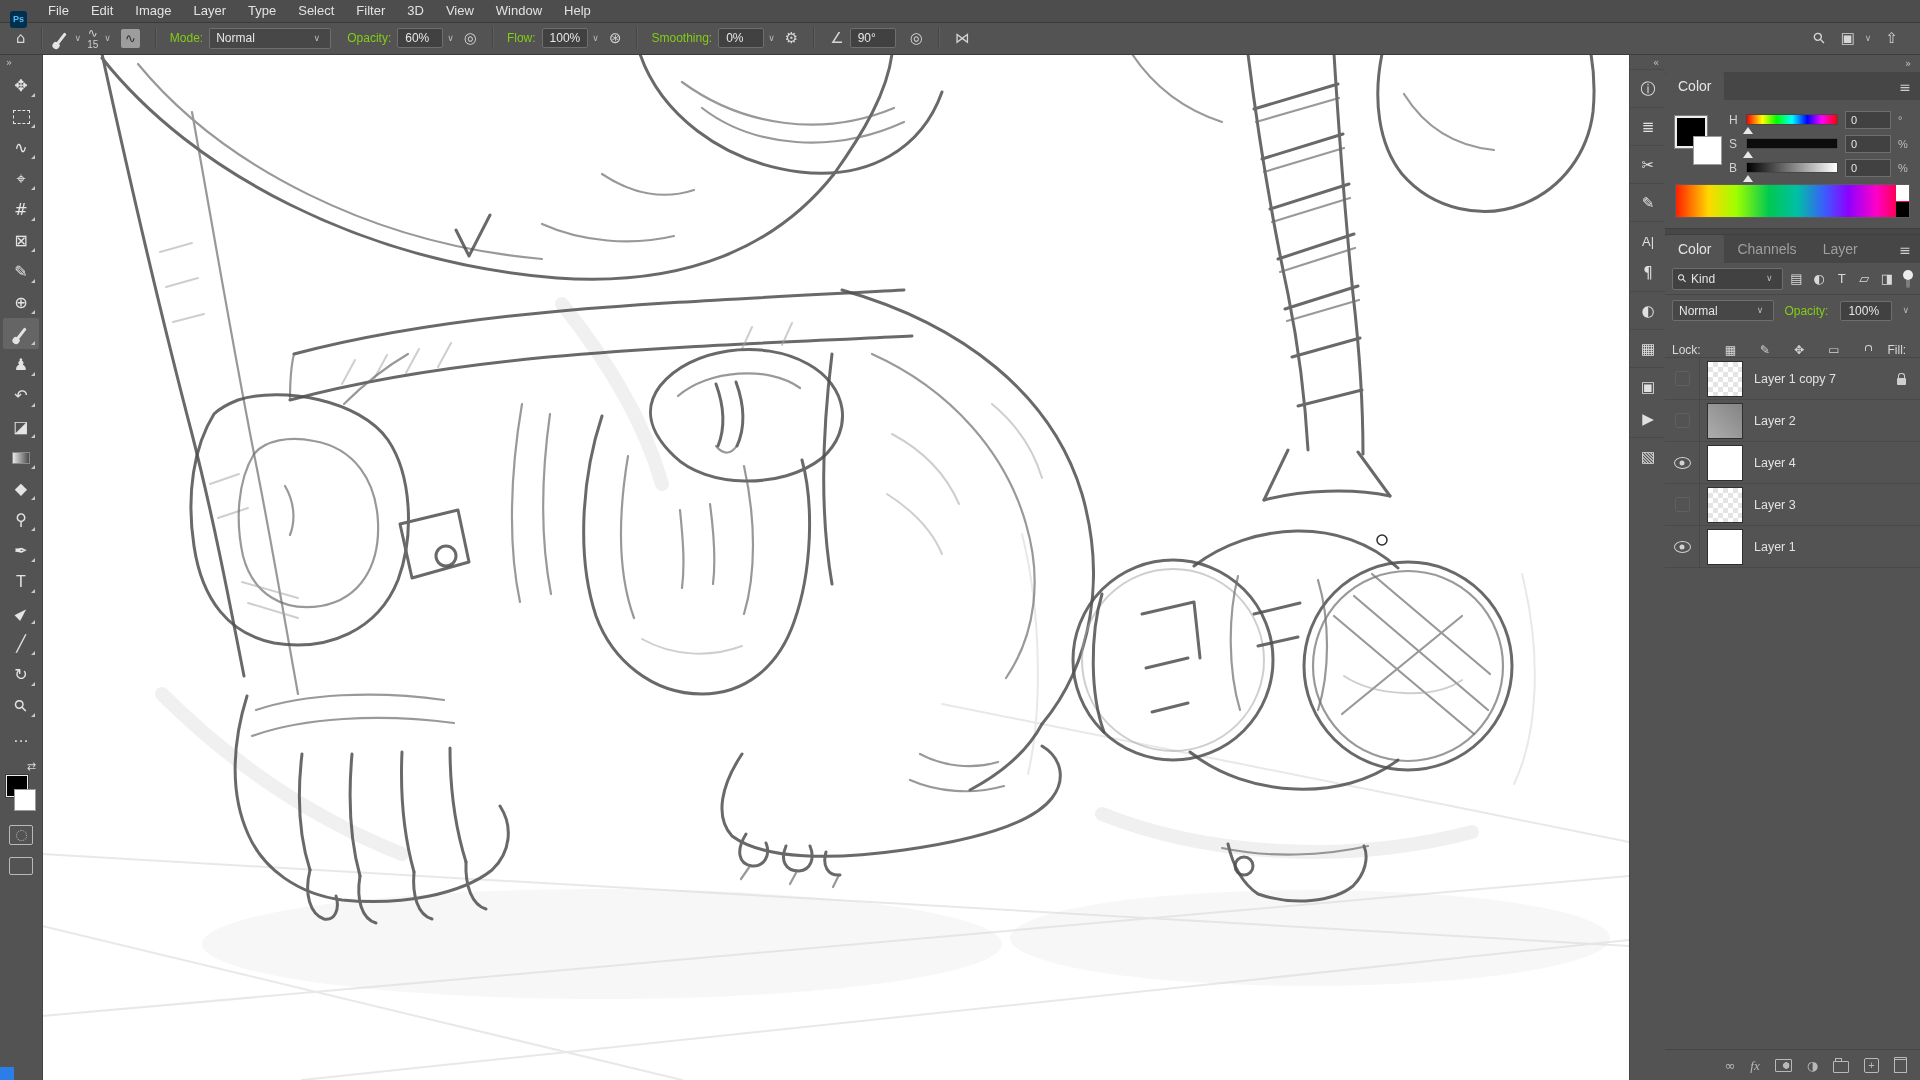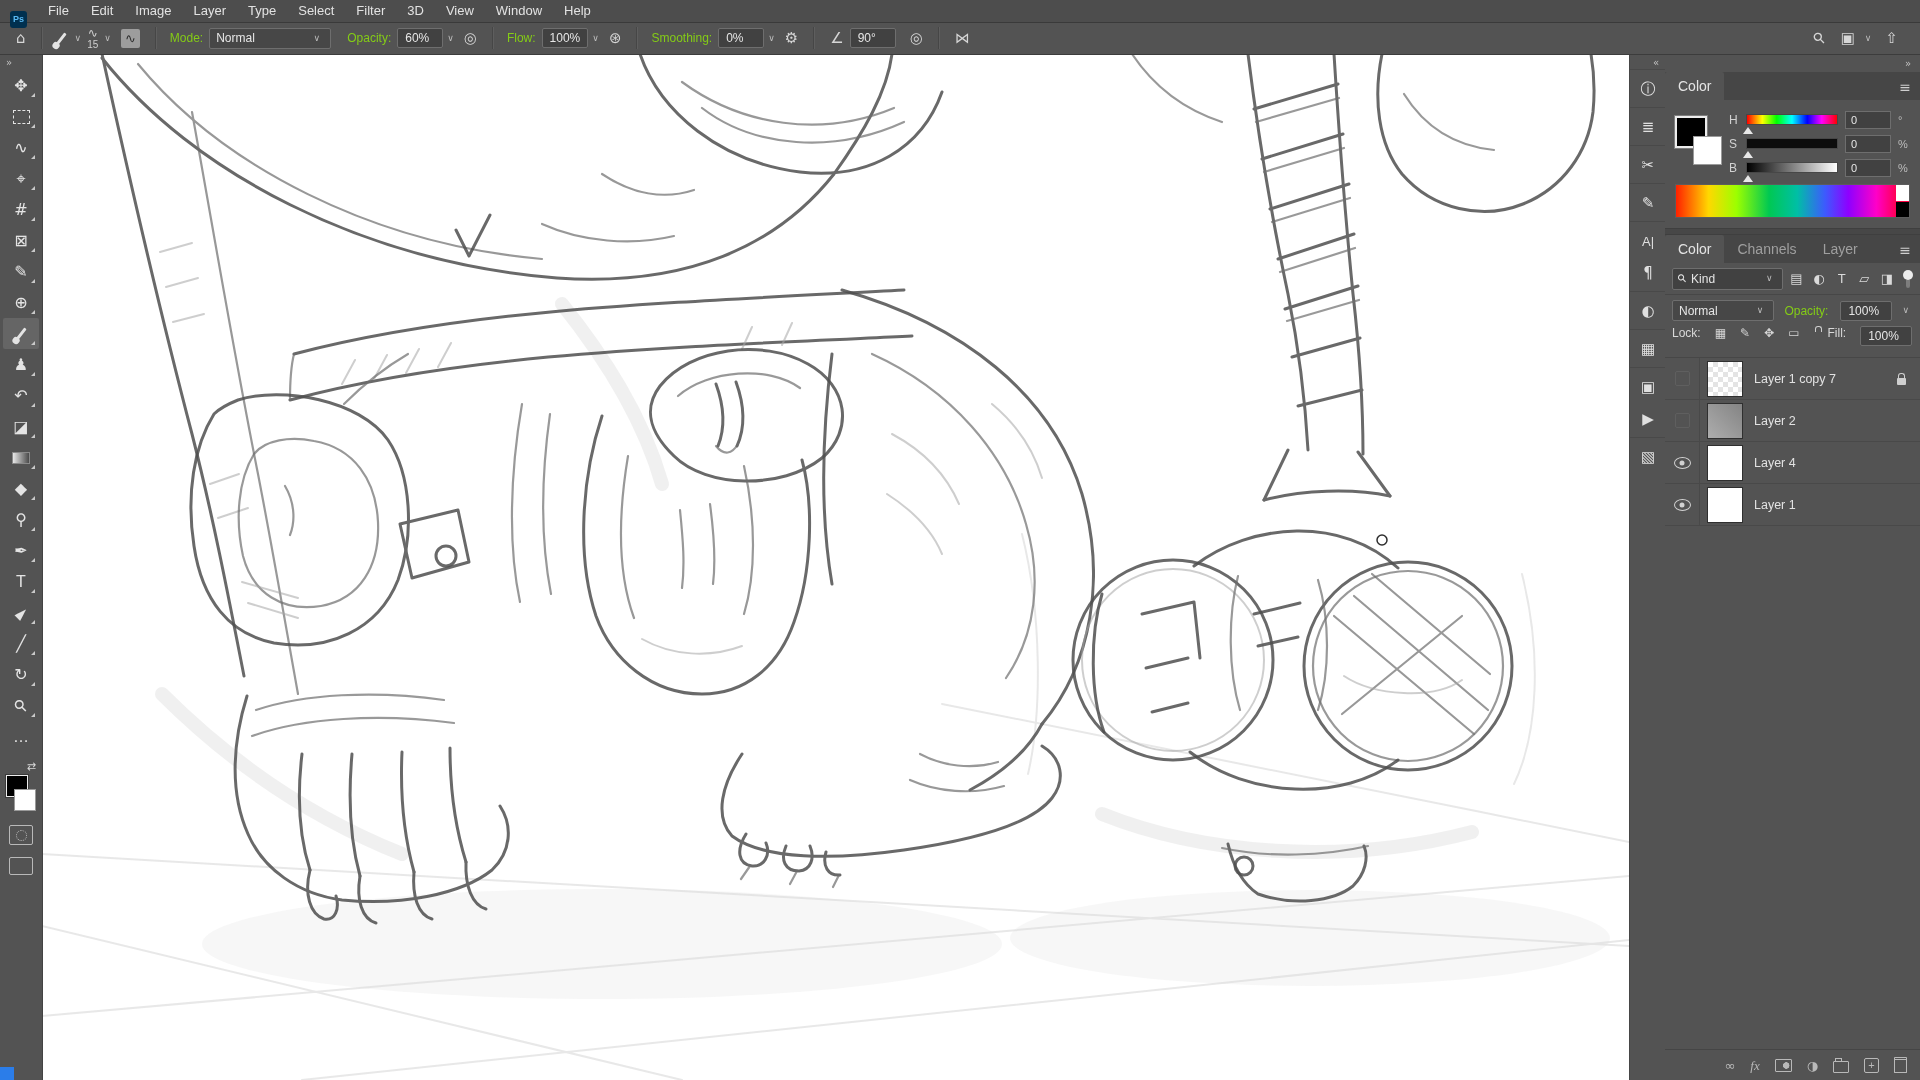--- a/index.html
+++ b/index.html
@@ -112,21 +112,21 @@
   .filter-row{height:31px;display:flex;align-items:center;padding:0 7px;gap:5px;border-bottom:1px solid #474747;flex:0 0 auto;}
   .kind-combo{display:flex;align-items:center;background:#414141;border:1px solid #6e6e6e;border-radius:2px;
     height:20px;width:106px;padding:0 5px;gap:5px;color:#e4e4e4;}
   .f-icon{width:19px;text-align:center;font-size:13px;color:#dadada;}
   .filter-toggle{width:11px;height:20px;position:relative;margin-left:2px;}
   .filter-toggle::before{content:"";position:absolute;top:1px;left:0;width:10px;height:10px;border-radius:50%;background:#ececec;}
   .filter-toggle::after{content:"";position:absolute;top:11px;left:3px;width:4px;height:8px;background:#7d7d7d;border-radius:0 0 2px 2px;}
 
   .blend-row{height:31px;display:flex;align-items:center;padding:0 7px;gap:6px;flex:0 0 auto;}
   .blend-dd{width:128px;}
-  .lock-row{height:31px;display:flex;align-items:flex-start;padding:0 7px;gap:14px;border-bottom:1px solid #474747;flex:0 0 auto;}
+  .lock-row{height:31px;display:flex;align-items:flex-end;padding:0 7px;gap:24px;border-bottom:1px solid #474747;flex:0 0 auto;}
   .lk{font-size:12px;color:#d6d6d6;}
   .padlock{width:9px;height:7px;background:#cfcfcf;border-radius:1px;position:relative;margin-top:5px;}
   .padlock::before{content:"";position:absolute;top:-5px;left:1px;width:5px;height:5px;
     border:1.5px solid #cfcfcf;border-bottom:none;border-radius:3px 3px 0 0;}
 
   .layers-list{flex:0 0 auto;}
   .layer-row{height:41px;display:flex;align-items:center;border-bottom:1px solid #494949;}
   .layer-row.selected{background:#6b6b6b;}
   .eye-cell{width:34px;height:100%;border-right:1px solid #494949;display:flex;align-items:center;justify-content:center;flex:0 0 auto;}
   .eye{width:15px;height:10px;border:1.5px solid #d2d2d2;border-radius:50%;position:relative;}
@@ -587,20 +587,27 @@
     </div>
     <div class="layer-row">
       <div class="eye-cell">
           <span class="eye"></span>
         </div>
       <div class="thumb"></div>
       <span class="layer-name">Layer 4</span>
     </div>
     <div class="layer-row">
       <div class="eye-cell">
+          <span class="eye-empty"></span>
+        </div>
+      <div class="thumb checker"></div>
+      <span class="layer-name">Layer 3</span>
+    </div>
+    <div class="layer-row">
+      <div class="eye-cell">
           <span class="eye"></span>
         </div>
       <div class="thumb"></div>
       <span class="layer-name">Layer 1</span>
     </div>
   </div>
 
   <div class="layers-spacer"></div>
 
   <div class="layers-bottombar">

